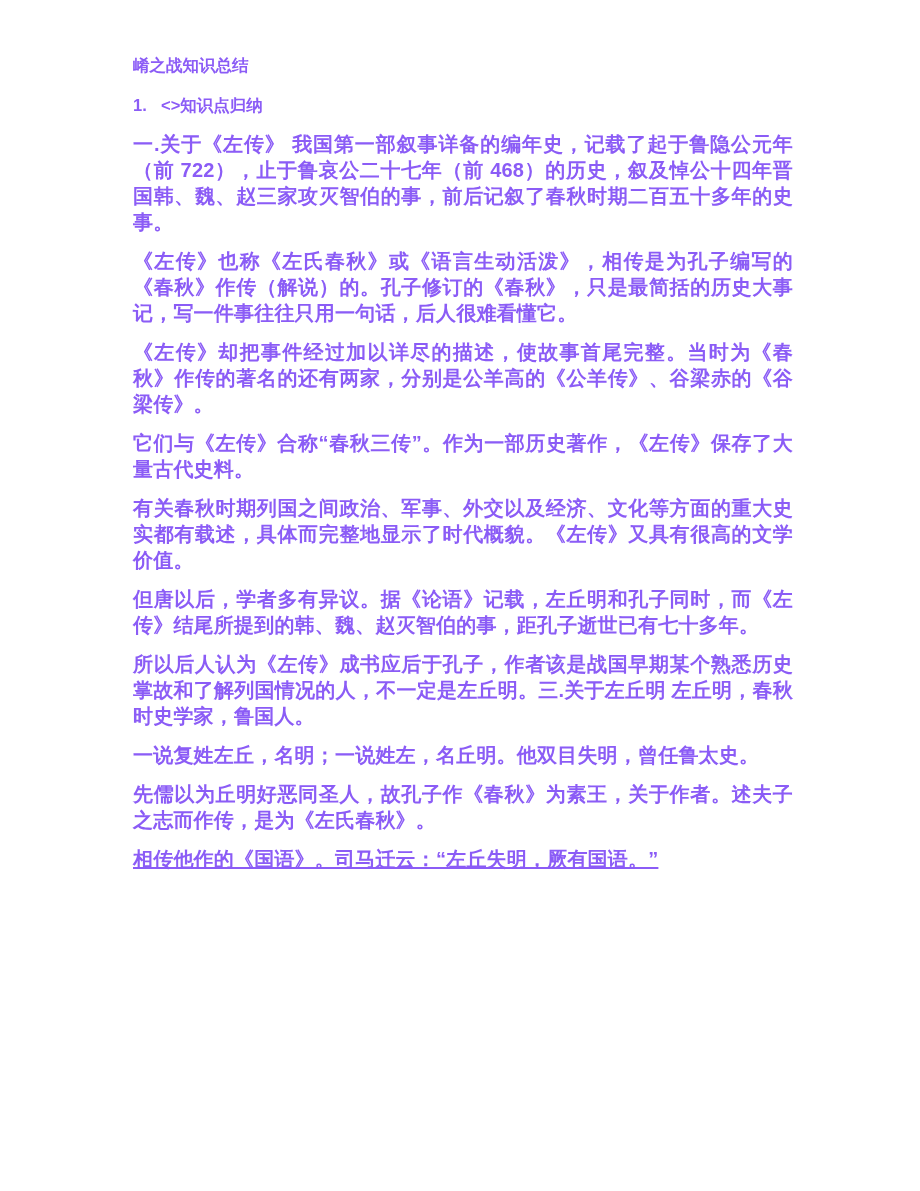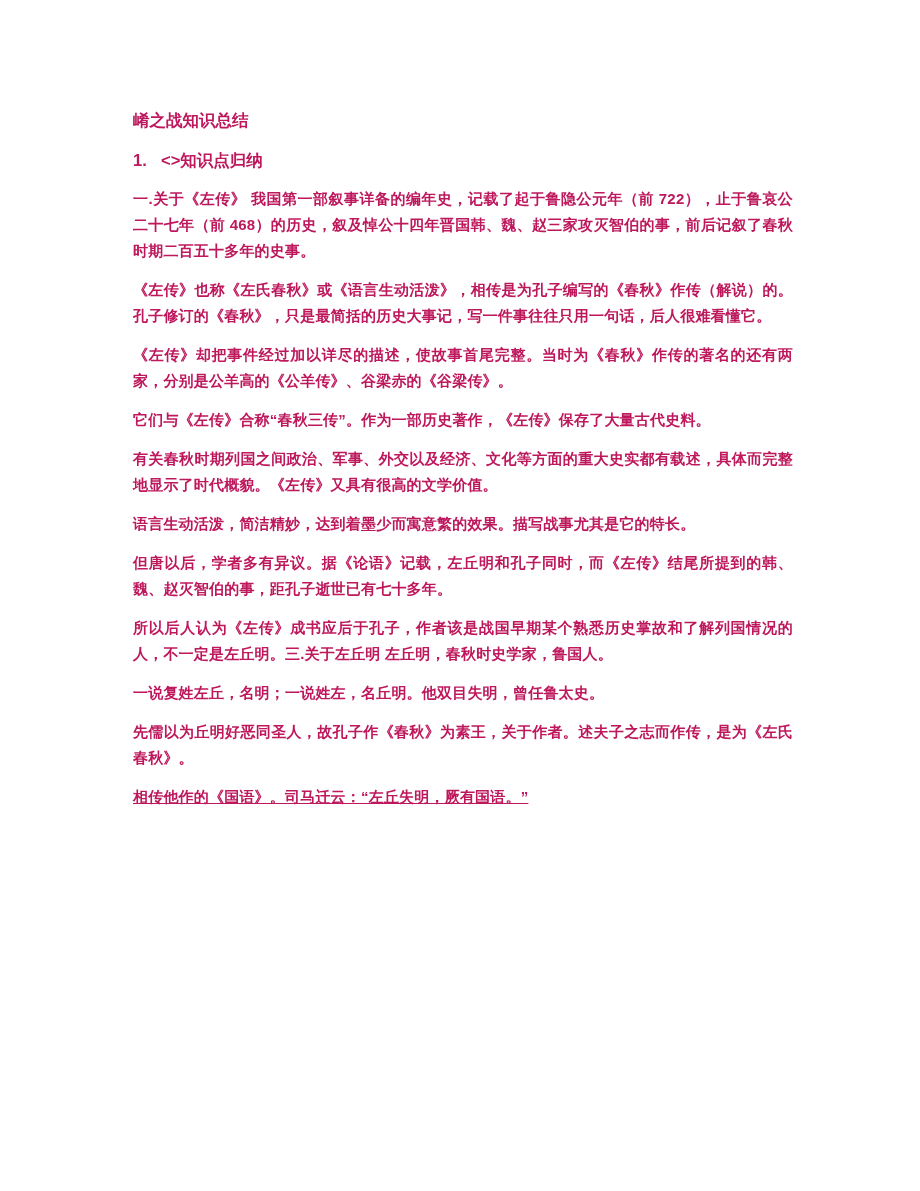--- a/index.html
+++ b/index.html
@@ -10,23 +10,23 @@
   body {
     width: 920px;
     height: 1191px;
     overflow: hidden;
     font-family: "Liberation Sans", sans-serif;
   }
   .page {
     box-sizing: border-box;
     width: 920px;
     height: 1191px;
-    padding: 107px 127px 40px 133px;
+    padding: 52px 127px 40px 133px;
     background: #ffffff;
-    color: #be185d;
+    color: #8b5cf6;
   }
   .doc-title {
     font-size: 16.5px;
     line-height: 26px;
     font-weight: 600;
     margin: 0 0 14px 0;
     white-space: pre;
   }
   .list-line {
     font-size: 16.5px;
@@ -37,21 +37,21 @@
   }
   .list-number {
     display: inline-block;
     width: 28px;
     flex: 0 0 28px;
   }
   .list-label {
     display: inline-block;
   }
   .para {
-    font-size: 15px;
+    font-size: 20px;
     line-height: 26px;
     font-weight: 600;
     margin: 0 0 13px 0;
     text-align: justify;
     letter-spacing: 0.2px;
   }
   .para:last-child {
     margin-bottom: 12px;
     text-decoration: underline;
   }
@@ -66,20 +66,19 @@
     <span class="list-number">1.</span>
     <span class="list-label">&lt;&gt;知识点归纳</span>
   </div>
 
   <div>
       <p class="para">一.关于《左传》 我国第一部叙事详备的编年史，记载了起于鲁隐公元年（前 722），止于鲁哀公二十七年（前 468）的历史，叙及悼公十四年晋国韩、魏、赵三家攻灭智伯的事，前后记叙了春秋时期二百五十多年的史事。</p>
       <p class="para">《左传》也称《左氏春秋》或《语言生动活泼》，相传是为孔子编写的《春秋》作传（解说）的。孔子修订的《春秋》，只是最简括的历史大事记，写一件事往往只用一句话，后人很难看懂它。</p>
       <p class="para">《左传》却把事件经过加以详尽的描述，使故事首尾完整。当时为《春秋》作传的著名的还有两家，分别是公羊高的《公羊传》、谷梁赤的《谷梁传》。</p>
       <p class="para">它们与《左传》合称“春秋三传”。作为一部历史著作，《左传》保存了大量古代史料。</p>
       <p class="para">有关春秋时期列国之间政治、军事、外交以及经济、文化等方面的重大史实都有载述，具体而完整地显示了时代概貌。《左传》又具有很高的文学价值。</p>
-      <p class="para">语言生动活泼，简洁精妙，达到着墨少而寓意繁的效果。描写战事尤其是它的特长。</p>
       <p class="para">但唐以后，学者多有异议。据《论语》记载，左丘明和孔子同时，而《左传》结尾所提到的韩、魏、赵灭智伯的事，距孔子逝世已有七十多年。</p>
       <p class="para">所以后人认为《左传》成书应后于孔子，作者该是战国早期某个熟悉历史掌故和了解列国情况的人，不一定是左丘明。三.关于左丘明 左丘明，春秋时史学家，鲁国人。</p>
       <p class="para">一说复姓左丘，名明；一说姓左，名丘明。他双目失明，曾任鲁太史。</p>
       <p class="para">先儒以为丘明好恶同圣人，故孔子作《春秋》为素王，关于作者。述夫子之志而作传，是为《左氏春秋》。</p>
       <p class="para">相传他作的《国语》。司马迁云：“左丘失明，厥有国语。”</p>
     </div>
 </div>
 
 </body></html>

